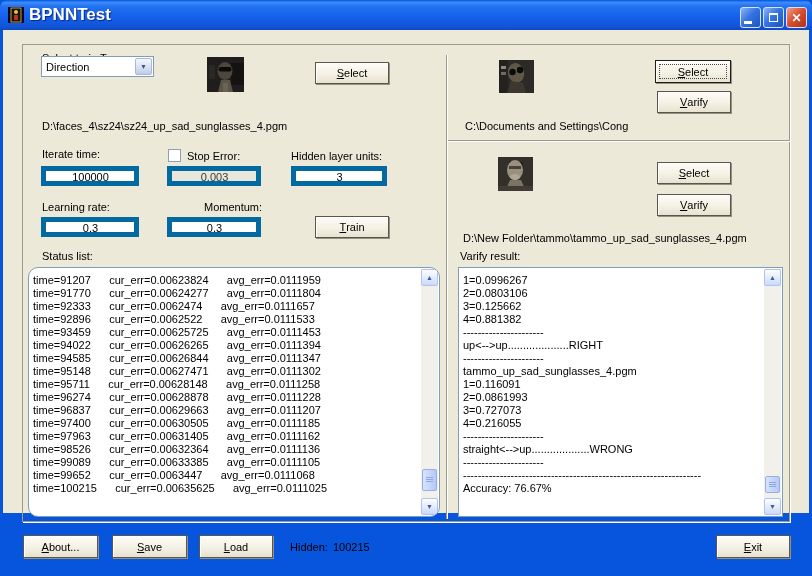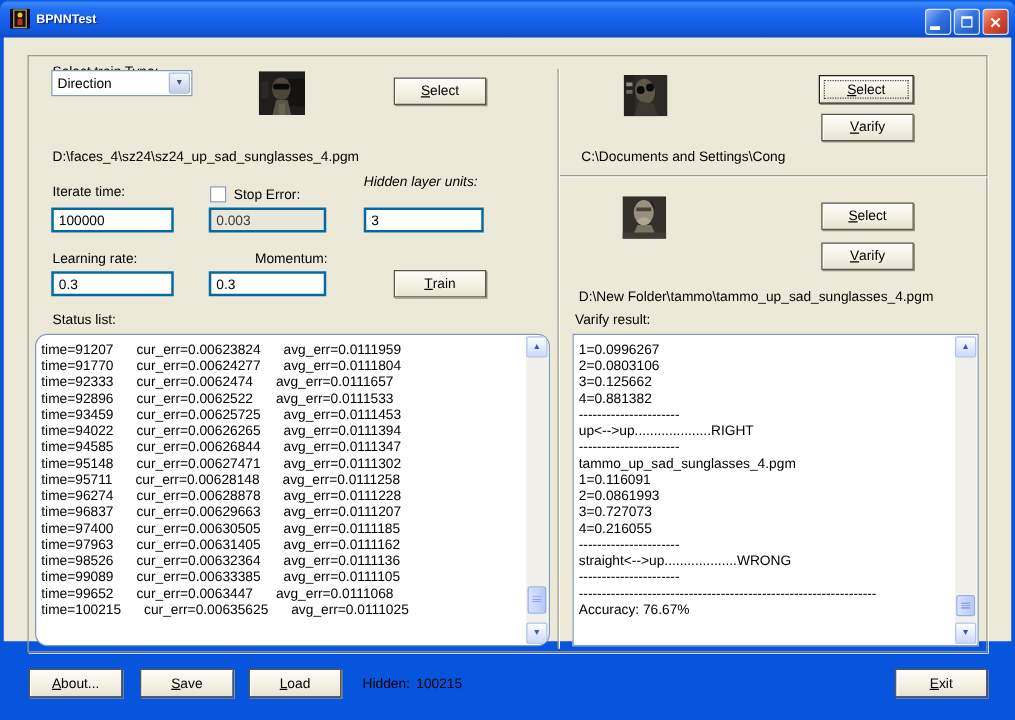--- a/index.html
+++ b/index.html
@@ -6,42 +6,42 @@
   body{
     width:812px;height:576px;position:relative;overflow:hidden;
     font-family:"Liberation Sans",sans-serif;font-size:11px;color:#000;
     background:#0855dd;
   }
   .titlebar{
     position:absolute;left:0;top:0;width:812px;height:30px;
     background:linear-gradient(180deg,#0054e3 0%,#3d8bf8 8%,#2271f0 22%,#1660ec 55%,#1156d9 86%,#0e4ac2 100%);
     border-radius:8px 8px 0 0;display:flex;align-items:center;
   }
-  .title-text{color:#fff;font-size:10px;font-weight:bold;margin-left:5px;
+  .title-text{color:#fff;font-size:17px;font-weight:bold;margin-left:5px;
     text-shadow:1px 1px 1px rgba(0,0,60,.6);}
   .app-icon{width:16px;height:16px;margin-left:8px;}
   .cap-btns{position:absolute;right:5px;top:7px;display:flex;gap:2px;}
   .cap-btn{width:21px;height:21px;border-radius:3px;border:1px solid #d8e4fb;
     background:linear-gradient(135deg,#8fb4f6 0%,#3574e2 45%,#1c55bd 100%);
     display:flex;align-items:center;justify-content:center;color:#fff;box-sizing:border-box;}
   .cap-btn.close{background:linear-gradient(135deg,#f0a088 0%,#dd5031 45%,#b03018 100%);
     font-weight:bold;font-size:12px;}
   .min-glyph{width:8px;height:3px;background:#fff;margin-top:9px;margin-right:6px;}
   .max-glyph{width:9px;height:9px;border:1px solid #fff;border-top:2px solid #fff;box-sizing:border-box;}
   .client{
     position:absolute;left:3px;top:30px;width:806px;height:483px;background:#ece9d8;
   }
   
   .groupbox{position:absolute;left:19px;top:14px;width:766px;height:476px;
     border:1px solid #9c9a8a;box-shadow:1px 1px 0 #ffffff;}
   .vdiv{position:absolute;left:443px;top:25px;width:1px;height:464px;background:#9c9a8a;box-shadow:1px 0 0 #fff;}
   .hdiv{position:absolute;left:445px;top:110px;width:342px;height:1px;background:#9c9a8a;box-shadow:0 1px 0 #fff;}
   .lbl{position:absolute;white-space:nowrap;}
-  .tb{position:absolute;border:2px solid #0369a1;background:#fff;
-    font:11px "Liberation Sans",sans-serif;padding:3px 3px 2px 4px;box-sizing:border-box;color:#000;}
+  .tb{position:absolute;border:5px solid #0369a1;background:#fff;
+    font:11px "Liberation Sans",sans-serif;padding:3px 3px 2px 4px;box-sizing:border-box;color:#000;text-align:center;}
   .tb.disabled{background:#e9e6da;color:#3a3a38;}
   .btn{position:absolute;display:flex;align-items:center;justify-content:center;
     font:11px "Liberation Sans",sans-serif;color:#000;cursor:default;box-sizing:border-box;
     background:linear-gradient(180deg,#fdfcf7 0%,#f4f1e4 55%,#e7e3d1 100%);
     border:1px solid #58564e;box-shadow:1px 1px 0 #93917f,inset 1px 1px 0 #ffffff;}
   .btn.default{border:1px solid #1d1d1b;position:absolute;}
   .btn.default::after{content:'';position:absolute;inset:3px;border:1px dotted #4a4a46;}
   .combo{position:absolute;border:1px solid #7f9db9;background:#fff;box-sizing:border-box;}
   .combo .val{position:absolute;left:4px;top:4px;}
   .combo .drop{position:absolute;right:1px;top:1px;bottom:1px;width:17px;border-radius:2px;
@@ -113,21 +113,21 @@
 
   <div class="lbl" style="left:39px;top:90px;">D:\faces_4\sz24\sz24_up_sad_sunglasses_4.pgm</div>
 
   <div class="lbl" style="left:39px;top:118px;">Iterate time:</div>
   <input class="tb" style="left: 38px; top: 136px; width: 98px; height: 20px;" value="100000">
 
   <span class="checkbox" style="left:165px;top:119px;"></span>
   <div class="lbl" style="left:184px;top:120px;">Stop Error:</div>
   <input class="tb disabled" style="left: 164px; top: 136px; width: 94px; height: 20px;" value="0.003">
 
-  <div class="lbl" style="left:288px;top:110px;font-style:italic;">Hidden layer units:</div>
+  <div class="lbl" style="left:288px;top:120px;">Hidden layer units:</div>
   <input class="tb" style="left: 288px; top: 136px; width: 96px; height: 20px;" value="3">
 
   <div class="lbl" style="left:39px;top:171px;">Learning rate:</div>
   <input class="tb" style="left: 38px; top: 187px; width: 98px; height: 20px;" value="0.3">
 
   <div class="lbl" style="left:165px;top:171px;padding-left:36px;">Momentum:</div>
   <input class="tb" style="left: 164px; top: 187px; width: 94px; height: 20px;" value="0.3">
 
   <button class="btn" style="left:312px;top:186px;width:74px;height:22px;"><u>T</u>rain</button>
 

